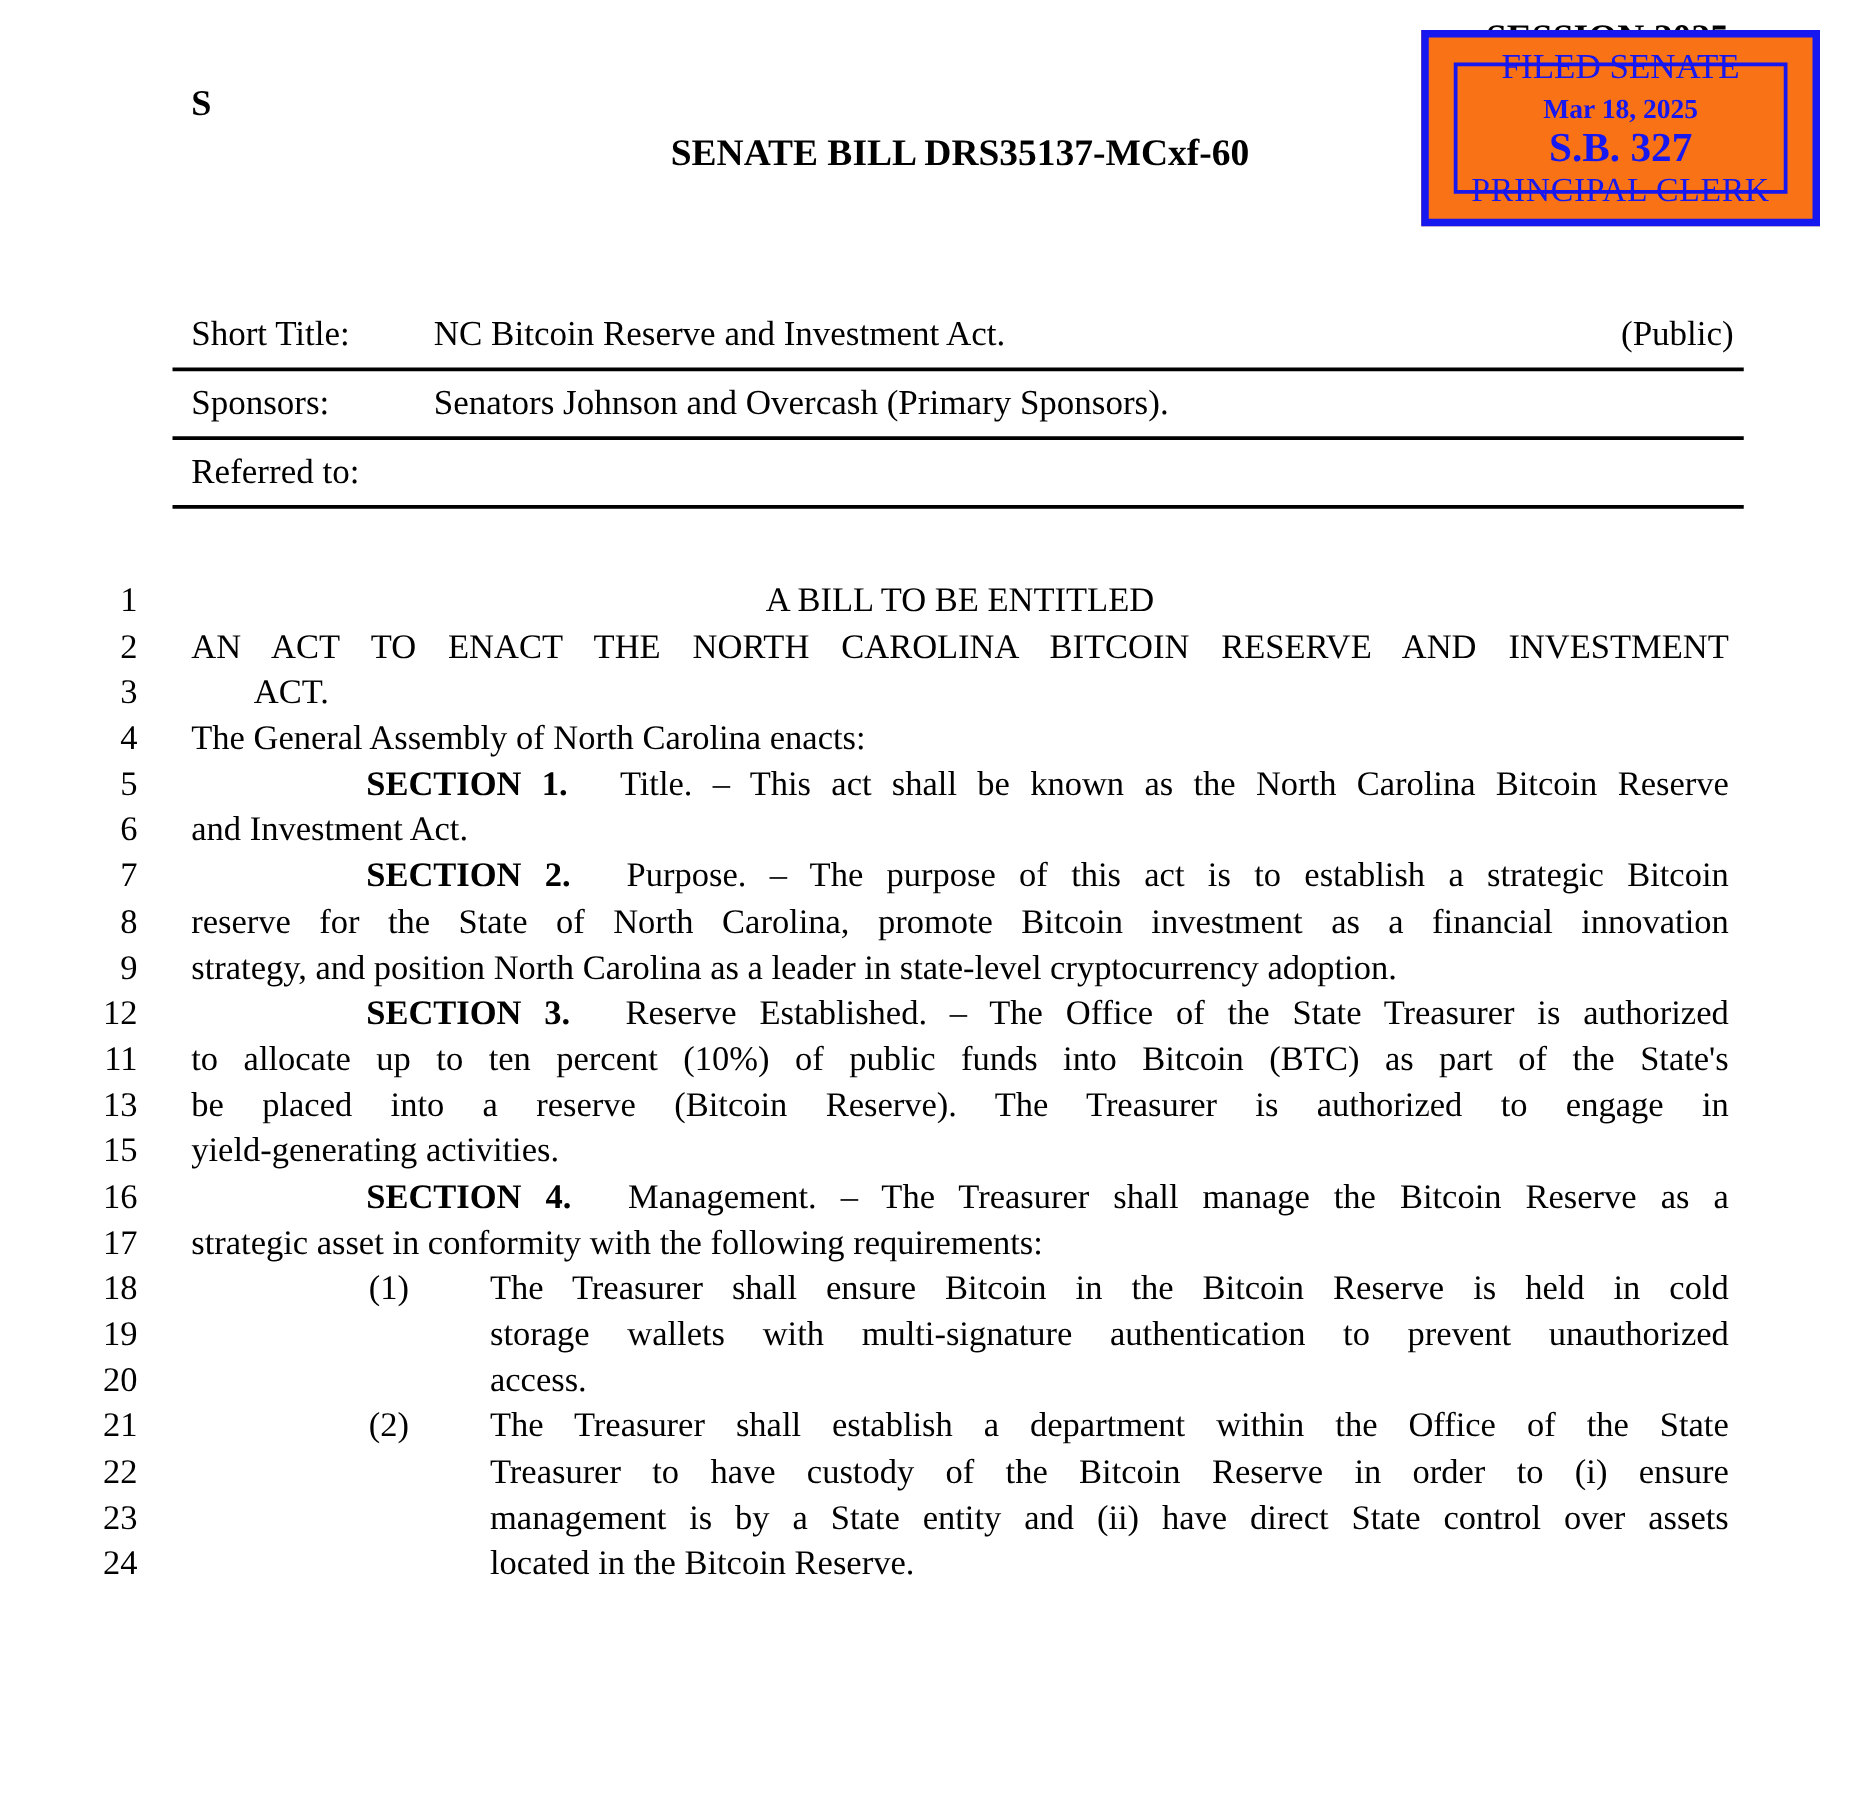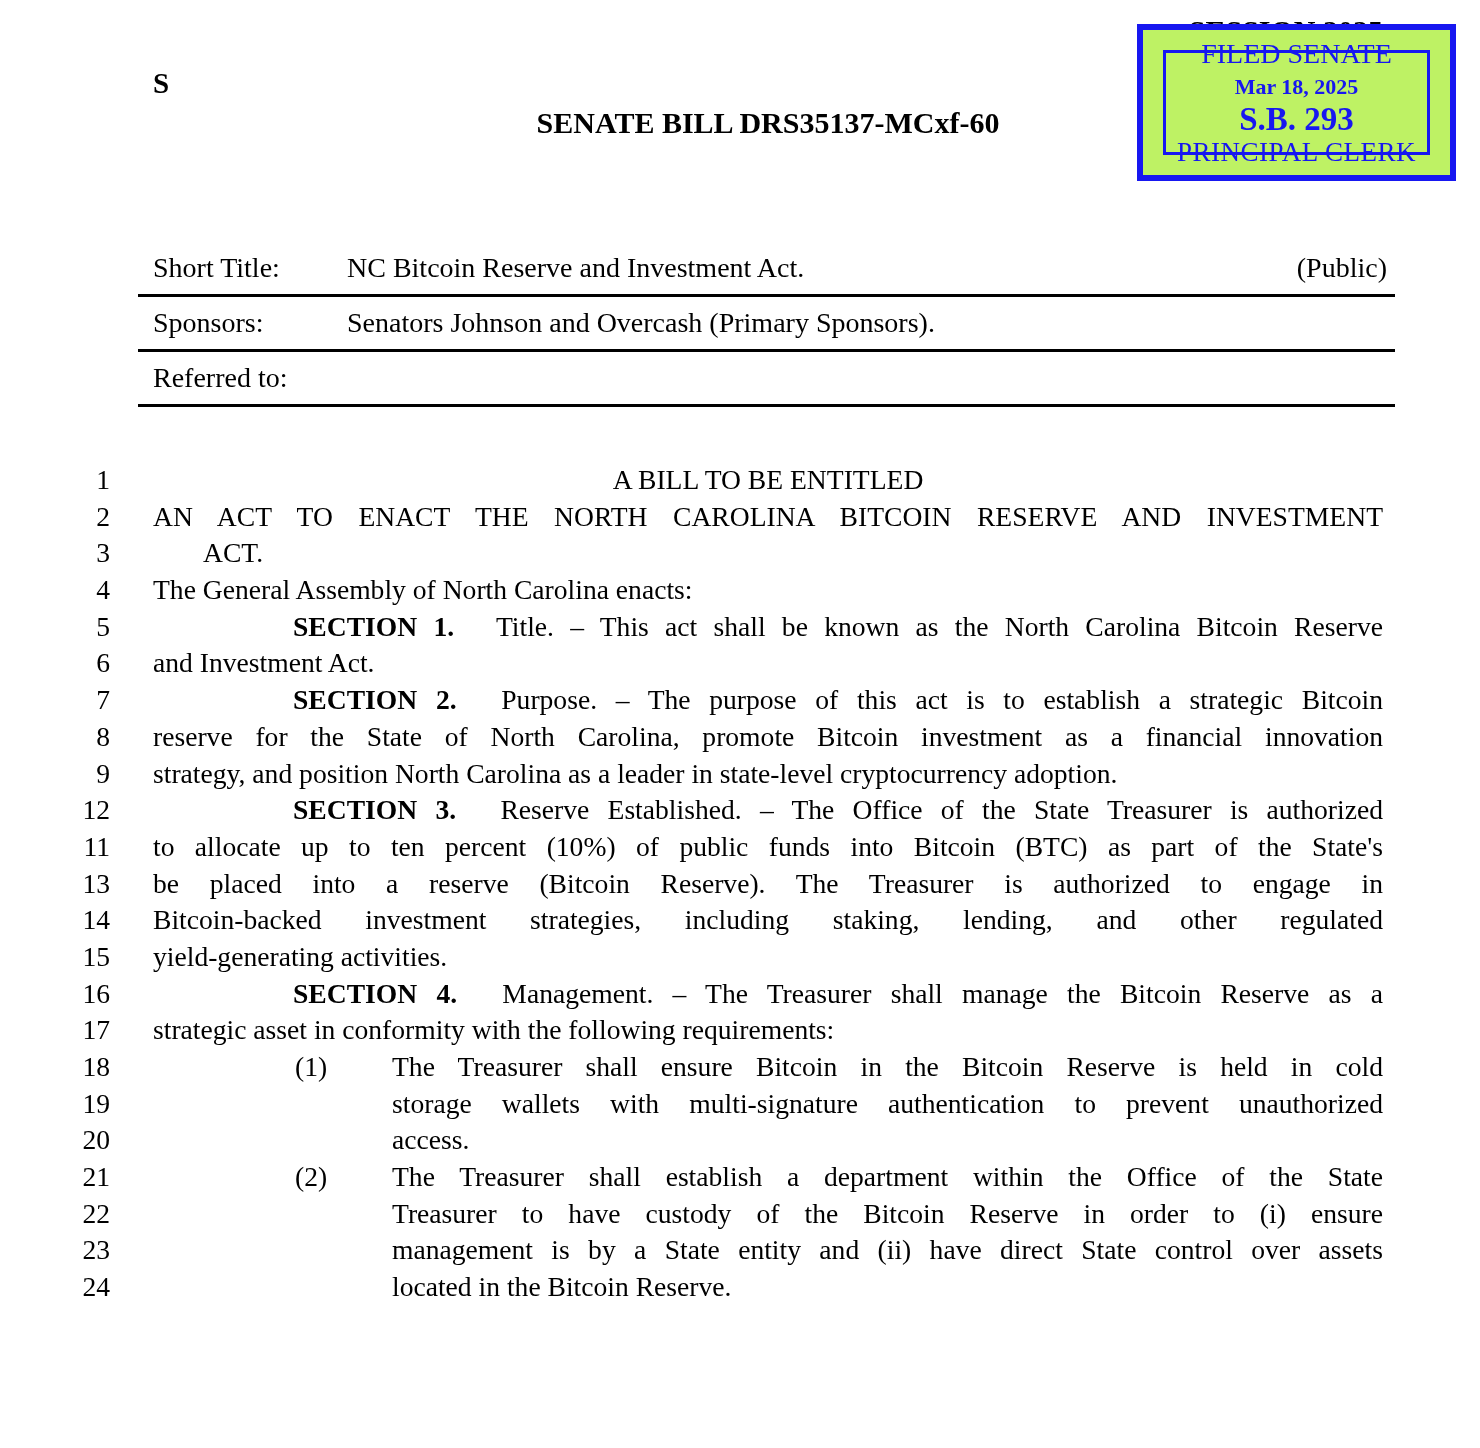--- a/index.html
+++ b/index.html
@@ -3,21 +3,21 @@
 <meta charset="utf-8">
 <style>
   html,body{margin:0;padding:0;background:#ffffff;}
   body{width:1480px;height:1448px;position:relative;overflow:hidden;
        font-family:"Liberation Serif","DejaVu Serif",serif;color:#000;}
   .page{position:relative;width:1480px;height:1448px;}
 
   
   .stamp{position:absolute;left:1137px;top:10px;width:319px;height:157px;
          box-sizing:border-box;border:6px solid var(--stamp,#1717f0);
-         padding:20px;background:#bef264;}
+         padding:20px;background:#f97316;}
   .stamp-inner{box-sizing:border-box;height:100%;border:3px solid var(--stamp,#1717f0);
          color:var(--stamp,#1717f0);display:flex;flex-direction:column;
          justify-content:center;text-align:center;line-height:33px;}
   .st1{font-size:28px;}
   .st2{font-size:22px;font-weight:bold;}
   .st3{font-size:33px;font-weight:bold;}
   .st4{font-size:27px;letter-spacing:.5px;}
 
   
   .content-col{width:1230px;margin-left:153px;}
@@ -52,21 +52,21 @@
 </style>
 </head>
 <body>
 
 <div class="page">
 
   <div class="stamp" style="--stamp: #1717f0;">
     <div class="stamp-inner">
       <div class="st1">FILED SENATE</div>
       <div class="st2">Mar 18, 2025</div>
-      <div class="st3">S.B. 293</div>
+      <div class="st3">S.B. 327</div>
       <div class="st4">PRINCIPAL CLERK</div>
     </div>
   </div>
 
   <div class="content-col h-session">SESSION 2025</div>
 
   <div class="content-col sd-row">
     <span>S</span>
     <span>D</span>
   </div>
@@ -132,24 +132,20 @@
       </div>
       <div class="ln-row">
         <div class="ln-num">11</div>
         <div class="ln-content j"><span>to allocate up to ten percent (10%) of public funds into Bitcoin (BTC) as part of the State's</span></div>
       </div>
       <div class="ln-row">
         <div class="ln-num">13</div>
         <div class="ln-content j"><span>be placed into a reserve (Bitcoin Reserve). The Treasurer is authorized to engage in</span></div>
       </div>
       <div class="ln-row">
-        <div class="ln-num">14</div>
-        <div class="ln-content j"><span>Bitcoin-backed investment strategies, including staking, lending, and other regulated</span></div>
-      </div>
-      <div class="ln-row">
         <div class="ln-num">15</div>
         <div class="ln-content "><span>yield-generating activities.</span></div>
       </div>
       <div class="ln-row">
         <div class="ln-num">16</div>
         <div class="ln-content j sec"><span class="b">SECTION 4.</span><span> Management. – The Treasurer shall manage the Bitcoin Reserve as a</span></div>
       </div>
       <div class="ln-row">
         <div class="ln-num">17</div>
         <div class="ln-content "><span>strategic asset in conformity with the following requirements:</span></div>

